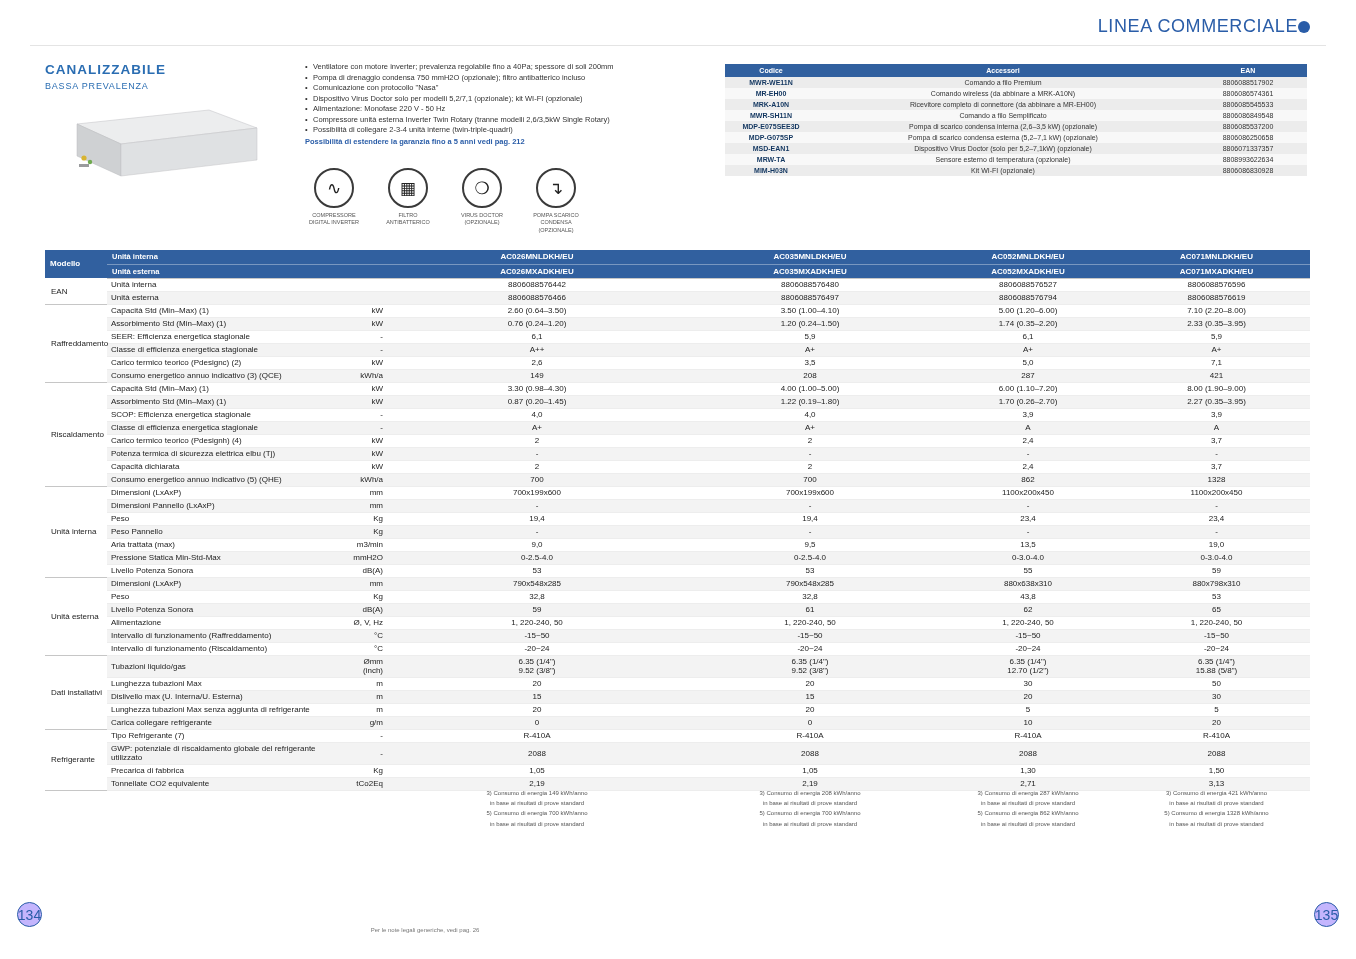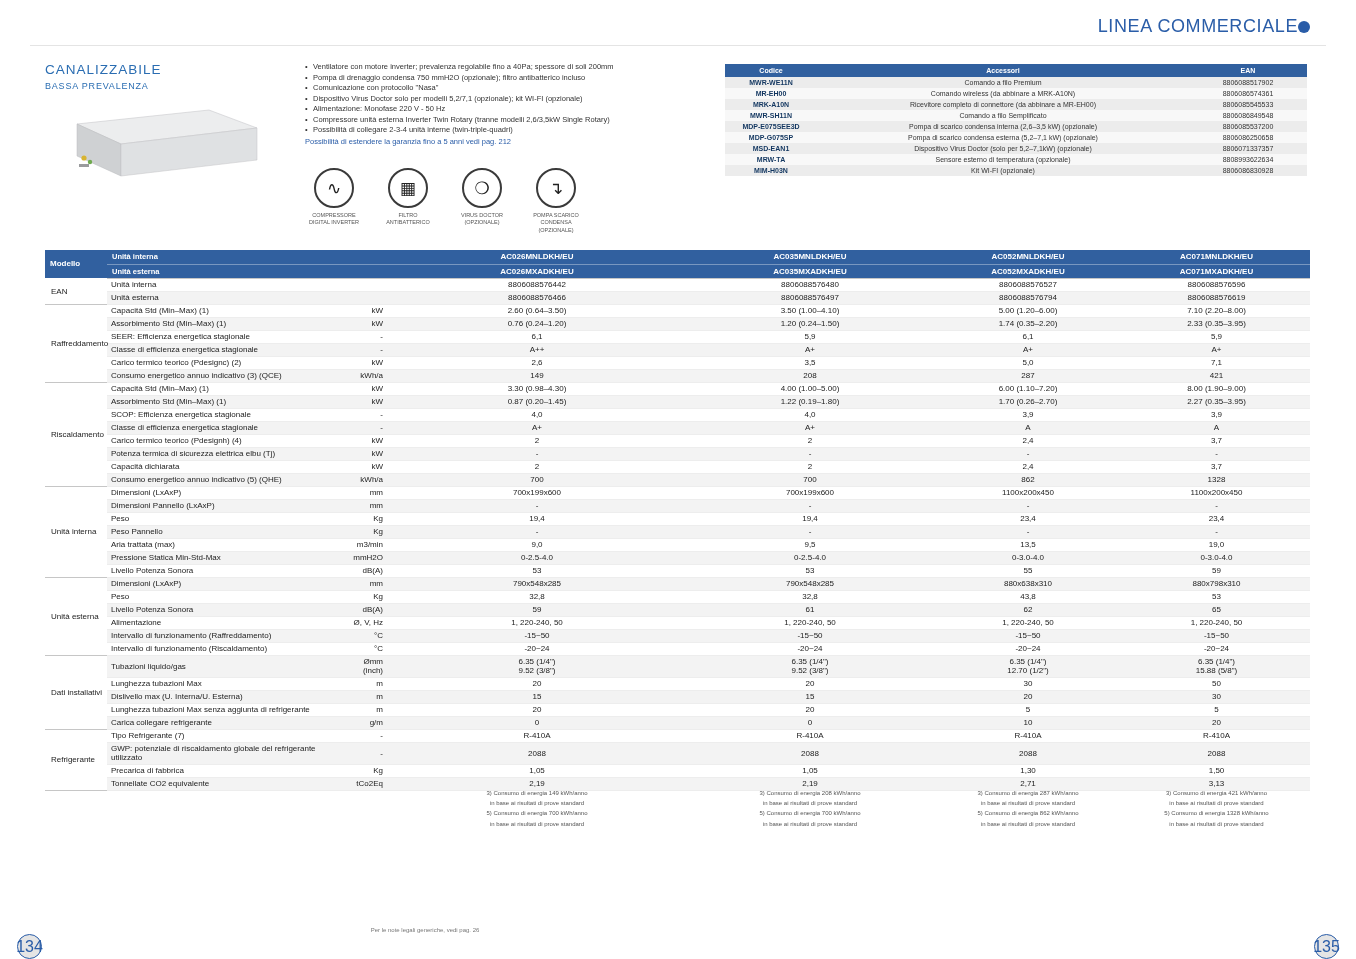--- a/index.html
+++ b/index.html
@@ -5,28 +5,28 @@
   *{box-sizing:border-box;margin:0;padding:0}
   html,body{width:1356px;height:959px}
   body{background:#fff;font-family:"Liberation Sans",sans-serif;color:#222;position:relative;overflow:hidden}
 
   .top-header{position:absolute;top:16px;right:46px;display:flex;align-items:center;}
   .header-title{font-size:18px;color:#2a5da8;letter-spacing:.6px}
   .header-dot{width:12px;height:12px;border-radius:50%;background:#2a5da8}
   .header-rule{position:absolute;top:45px;left:30px;right:30px;height:1px;background:#e4e4e4}
 
   .product-block{position:absolute;left:45px;top:62px;width:250px}
-  .prod-title{font-size:13.5px;font-weight:normal;color:#2a6db2;letter-spacing:1px}
+  .prod-title{font-size:13.5px;font-weight:bold;color:#2a6db2;letter-spacing:1px}
   .prod-sub{font-size:9px;color:#2a6db2;letter-spacing:.8px;margin-top:4px}
   .prod-img{position:absolute;left:12px;top:38px}
 
   .bullets{position:absolute;left:305px;top:62px;width:400px}
   .bullets li{font-size:7.5px;line-height:1.4;color:#333;list-style:none;padding-left:8px;position:relative}
   .bullets li::before{content:"•";position:absolute;left:0;top:0;color:#333}
-  .warranty{position:absolute;left:305px;top:137px;font-size:7.5px;font-weight:normal;color:#2a5da8}
+  .warranty{position:absolute;left:305px;top:137px;font-size:7.5px;font-weight:bold;color:#2a5da8}
 
   .badges{position:absolute;left:305px;top:168px;display:flex;gap:16px}
   .badge{width:58px;text-align:center}
   .badge-circle{width:40px;height:40px;margin:0 auto 4px;border:2px solid #3a3a3a;border-radius:50%;display:flex;align-items:center;justify-content:center;font-size:17px;color:#222;background:#fff}
   .badge-label{font-size:5.5px;color:#555;white-space:pre-line;line-height:1.35}
 
   .acc-table{position:absolute;left:725px;top:64px;width:582px;border-collapse:collapse;table-layout:fixed;font-size:7px}
   .acc-table th{background:#31609f;color:#fff;font-weight:bold;height:13px;padding:1px 3px;text-align:center}
   .acc-table td{text-align:center;padding:1.5px 3px;color:#333;height:11px}
   .acc-table tbody tr:nth-child(odd) td{background:#ececec}
@@ -48,21 +48,21 @@
   .spec-table tr.sec-start td{border-top:1px solid #c6c6c6}
 
   .footnotes{position:absolute;left:45px;top:788px;width:1265px;display:flex;padding-left:342px}
   .fn-col{text-align:center}
   .fn-col:nth-child(1){width:300px}
   .fn-col:nth-child(2){width:246px}
   .fn-col:nth-child(3){width:190px}
   .fn-col:nth-child(4){width:187px}
   .fn-line{font-size:6px;color:#555;line-height:1.7}
 
-  .page-num{position:absolute;bottom:0;width:25px;height:25px;border:1px solid #2a5da8;border-radius:50%;color:#2a5da8;font-size:16px;display:flex;align-items:center;justify-content:center;background:#e5e5e5}
+  .page-num{position:absolute;bottom:32px;width:25px;height:25px;border:1px solid #2a5da8;border-radius:50%;color:#2a5da8;font-size:14px;display:flex;align-items:center;justify-content:center;background:#c4b5fd}
   .page-num.left{left:17px}
   .page-num.right{right:17px}
   .footer-note{position:absolute;left:275px;bottom:26px;width:300px;text-align:center;font-size:6px;color:#777}
 </style>
 </head>
 <body>
 
 <div class="top-header">
   <span class="header-title">LINEA COMMERCIALE</span>
   <span class="header-dot"></span>

